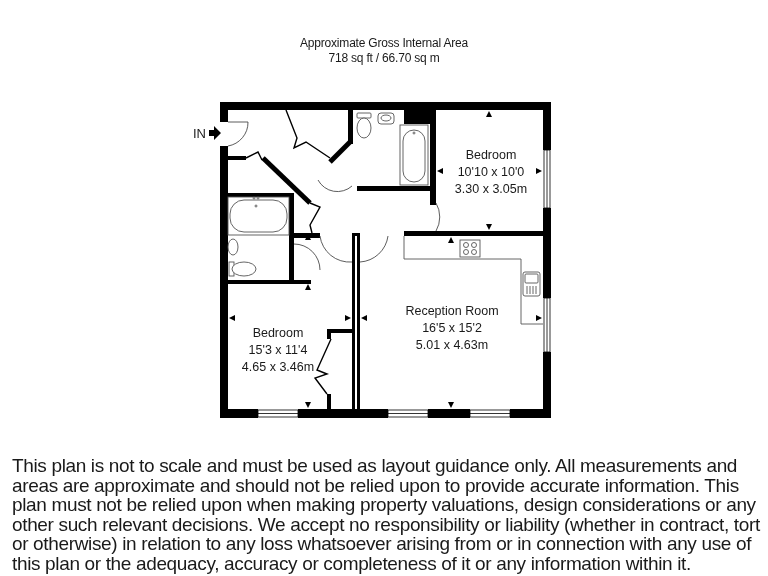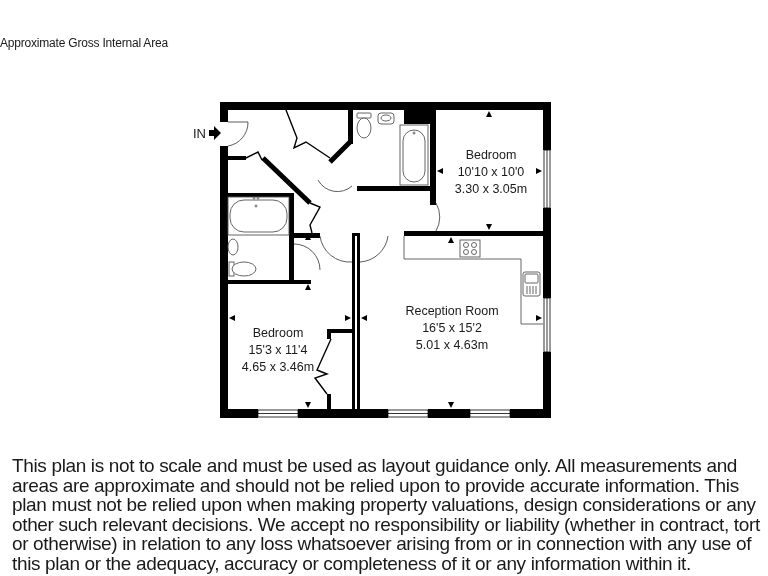--- a/index.html
+++ b/index.html
@@ -1,31 +1,32 @@
 <!DOCTYPE html>
 <html><head>
   <meta charset="utf-8">
   <style>
     html, body { margin: 0; padding: 0; background: #ffffff; }
     body { width: 768px; height: 576px; position: relative; overflow: hidden;
            font-family: "Liberation Sans", "DejaVu Sans", sans-serif; color: #1a1a1a; }
-    .area-header { position: absolute; left: 0; top: 36px; width: 768px; 
+    .area-header { position: absolute; left: 0; top: 36px; width: 768px; text-align: center;
                    font-size: 12px; line-height: 15px; letter-spacing: -0.2px; }
     .plan { position: absolute; left: 0; top: 0; width: 768px; height: 440px; }
     .room-label { font-size: 12.5px; fill: #1a1a1a; text-anchor: middle;
                   font-family: "Liberation Sans", "DejaVu Sans", sans-serif; }
     .in-label { font-size: 13px; fill: #1a1a1a; font-family: "Liberation Sans", "DejaVu Sans", sans-serif; }
     .disclaimer { position: absolute; left: 12px; top: 456px; width: 748px;
                   font-size: 19px; line-height: 19.5px; text-align: left; letter-spacing: -0.35px; }
   </style>
 </head>
 <body>
 
 <div class="area-header">
   <div>Approximate Gross Internal Area</div>
+  <div>718 sq ft / 66.70 sq m</div>
 </div>
 
 <svg class="plan" viewBox="0 0 768 440" xmlns="http://www.w3.org/2000/svg">
 
   <g fill="#000">
 
     <rect x="220" y="102" width="331" height="8"></rect>
 
     <rect x="220" y="102" width="8" height="20"></rect>
 

